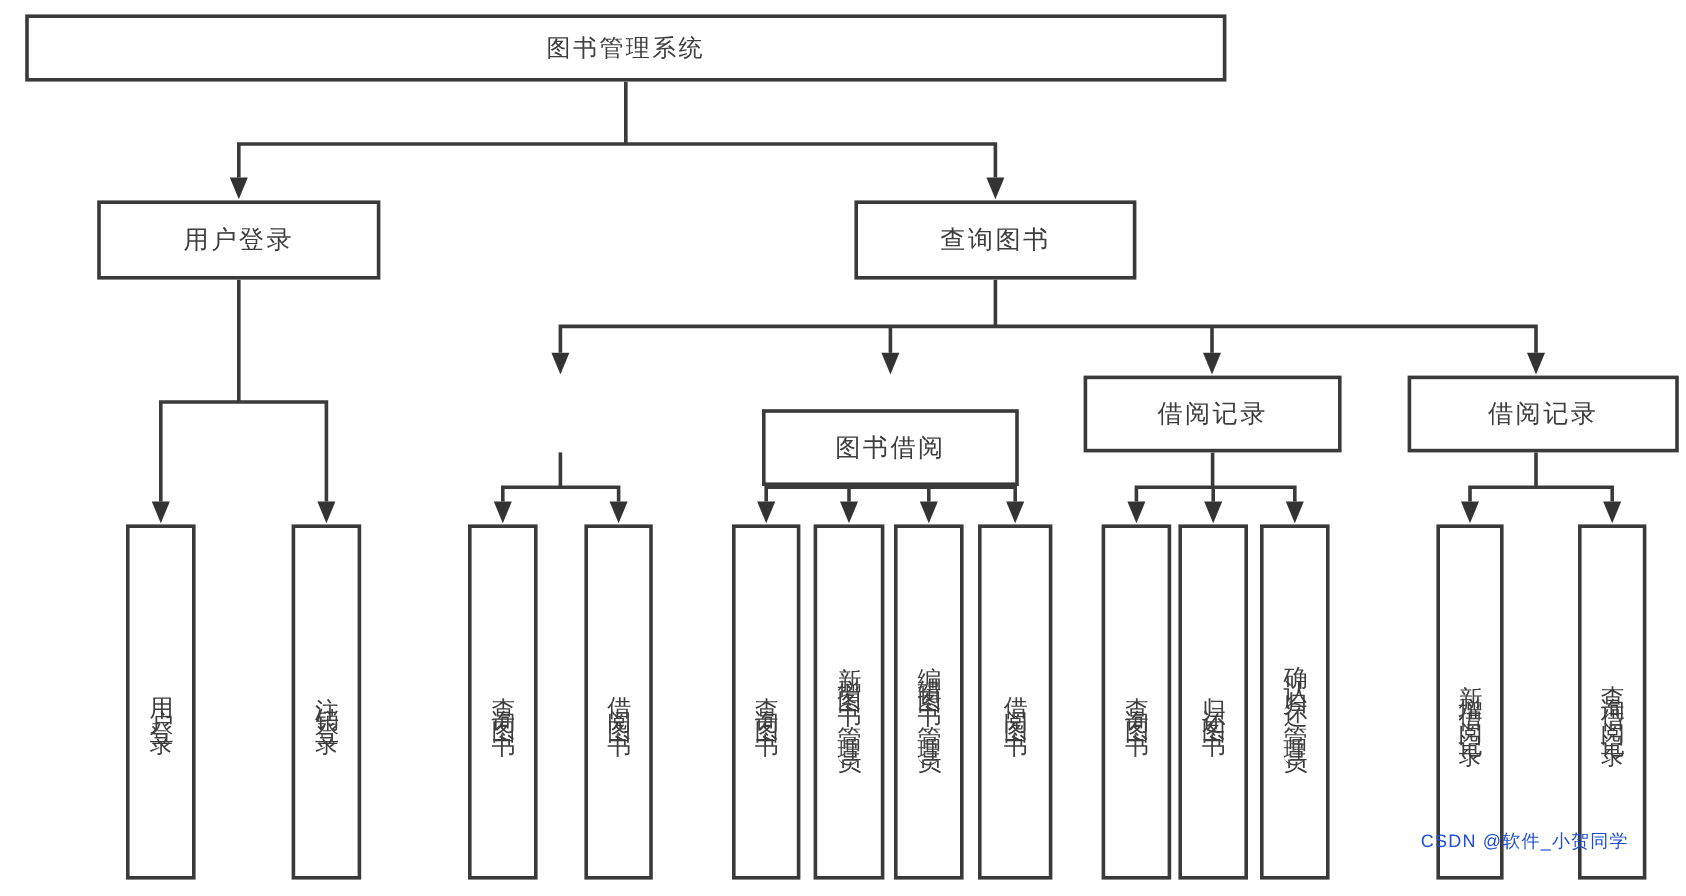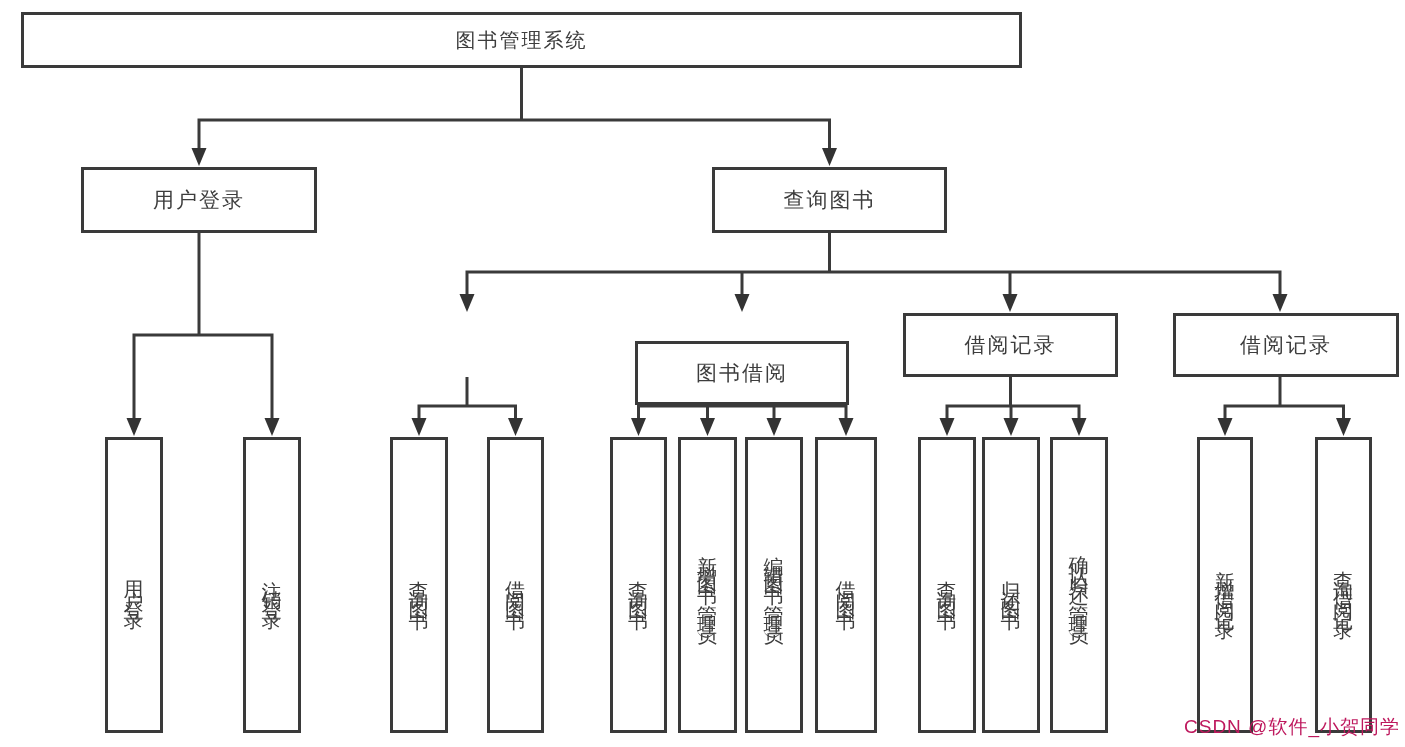--- a/index.html
+++ b/index.html
@@ -30,24 +30,24 @@
   .leaf  { top:437px; height:296px; font-size:20px; }
   .vtext {
     writing-mode:vertical-rl;
     text-orientation:mixed;
     letter-spacing:10px;
     line-height:1;
     color:#3d3d3d;
   }
   .watermark {
     position:absolute;
-    left:1184px; top:714px;
+    left:1184px; top:692px;
     z-index:3;
-    font-size:19px;
-    color:#be185d;
+    font-size:15px;
+    color:#1d4ed8;
     letter-spacing:1px;
     white-space:nowrap;
   }
   .ln   { fill:none; stroke:#3a3a3a; stroke-width:3; }
   .head { fill:#333333; stroke:none; }
 </style>
 </head>
 <body>
 
 <div class="canvas">

